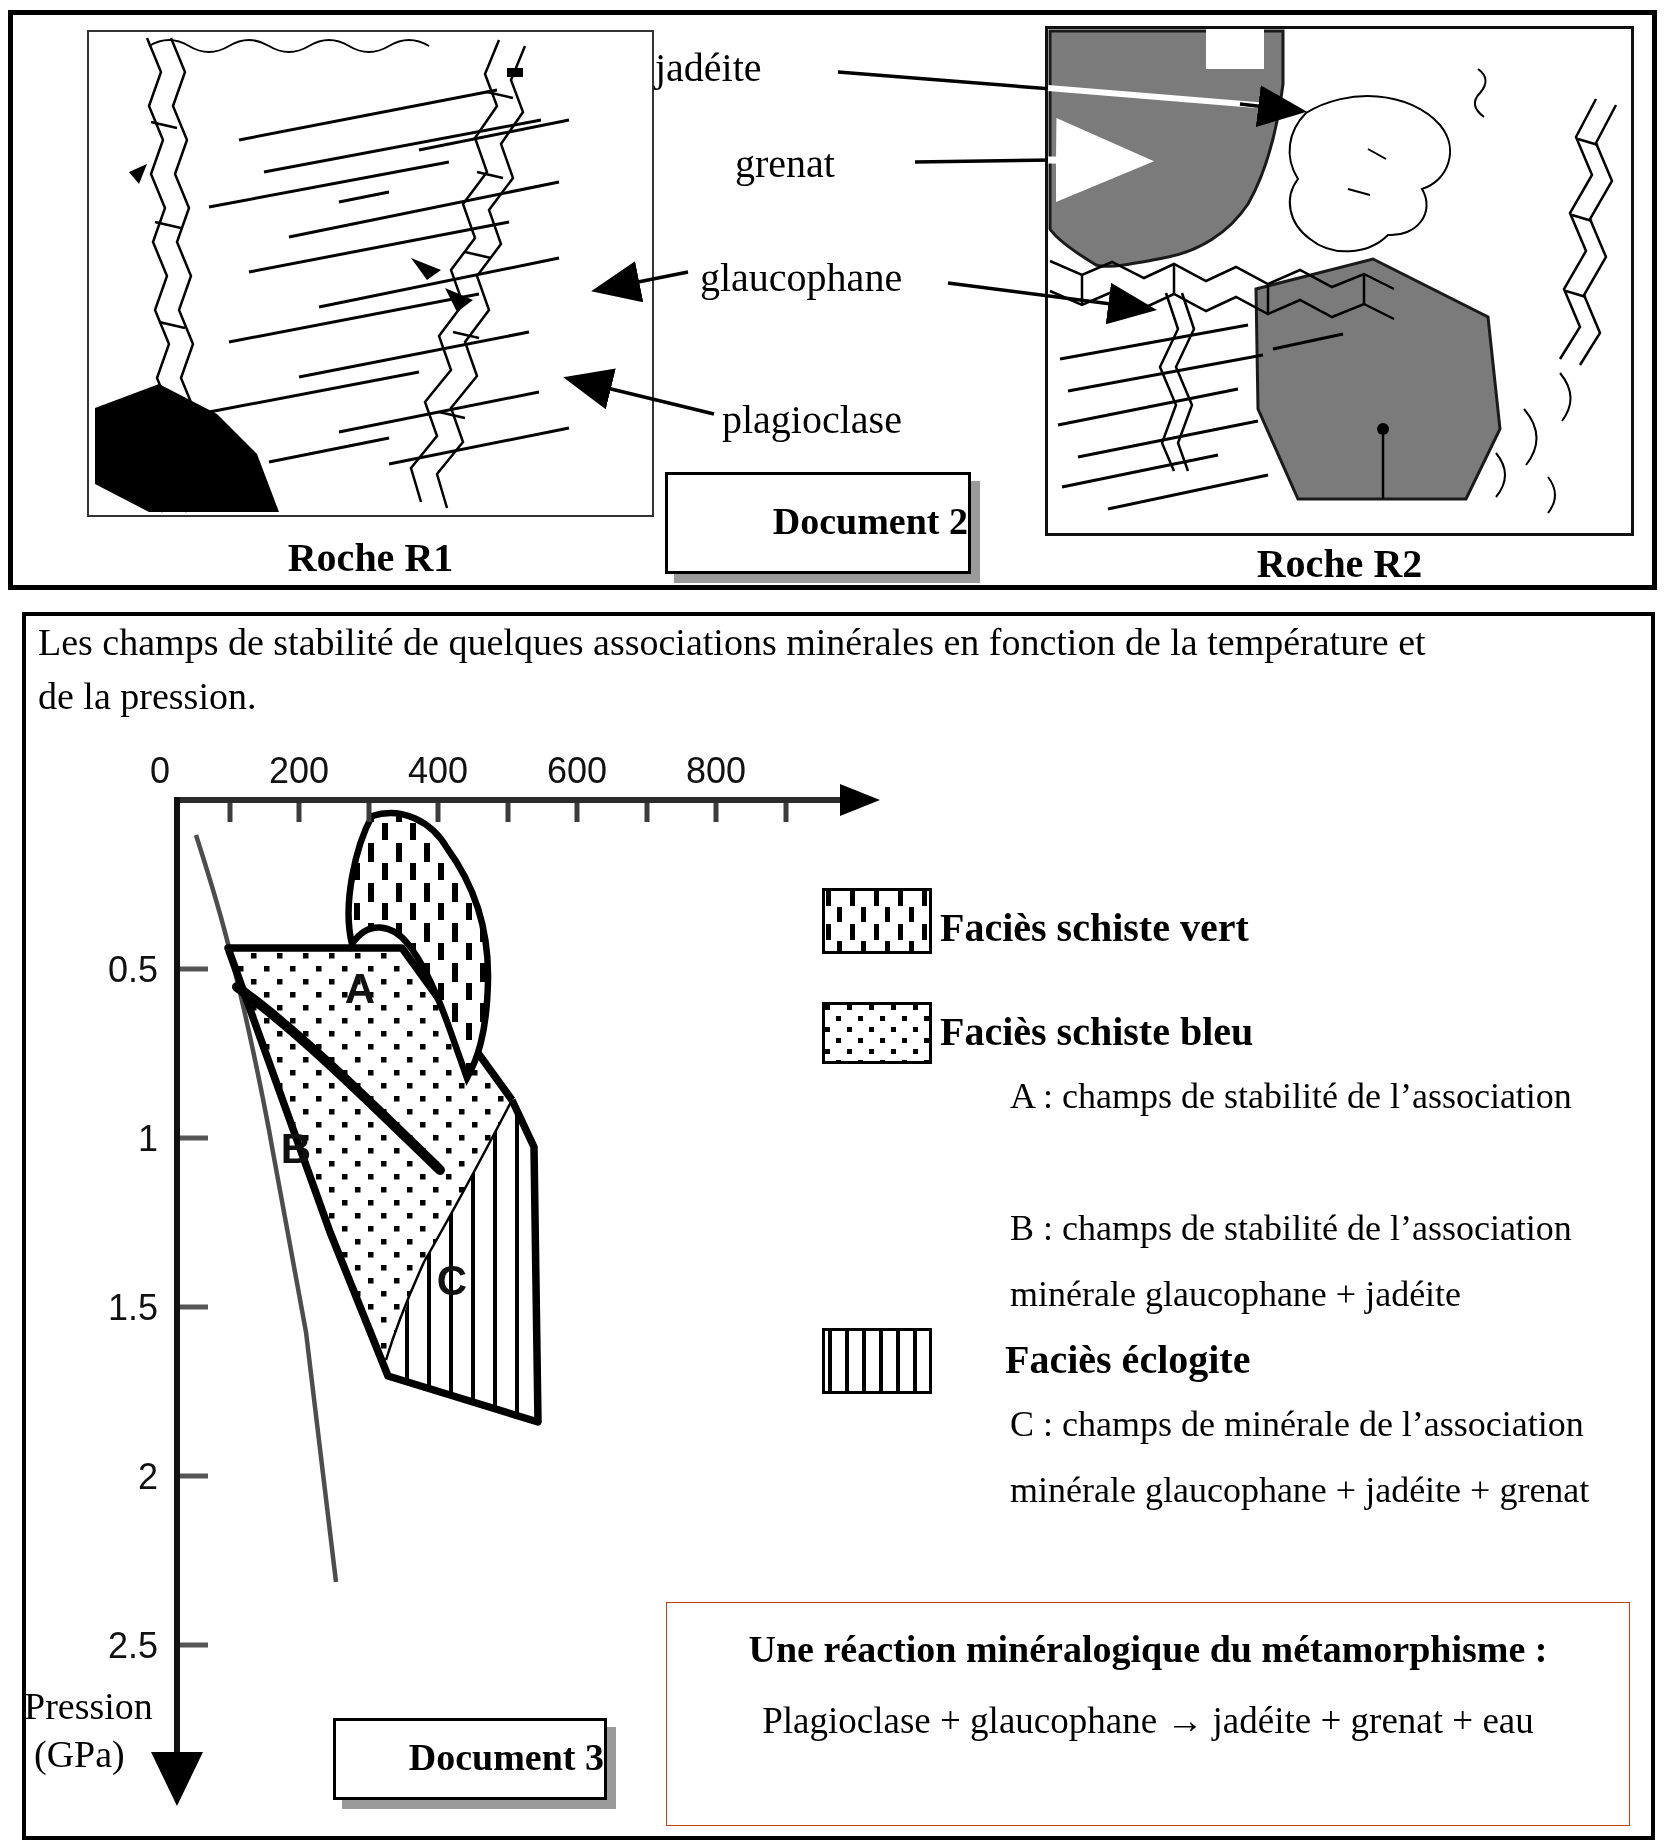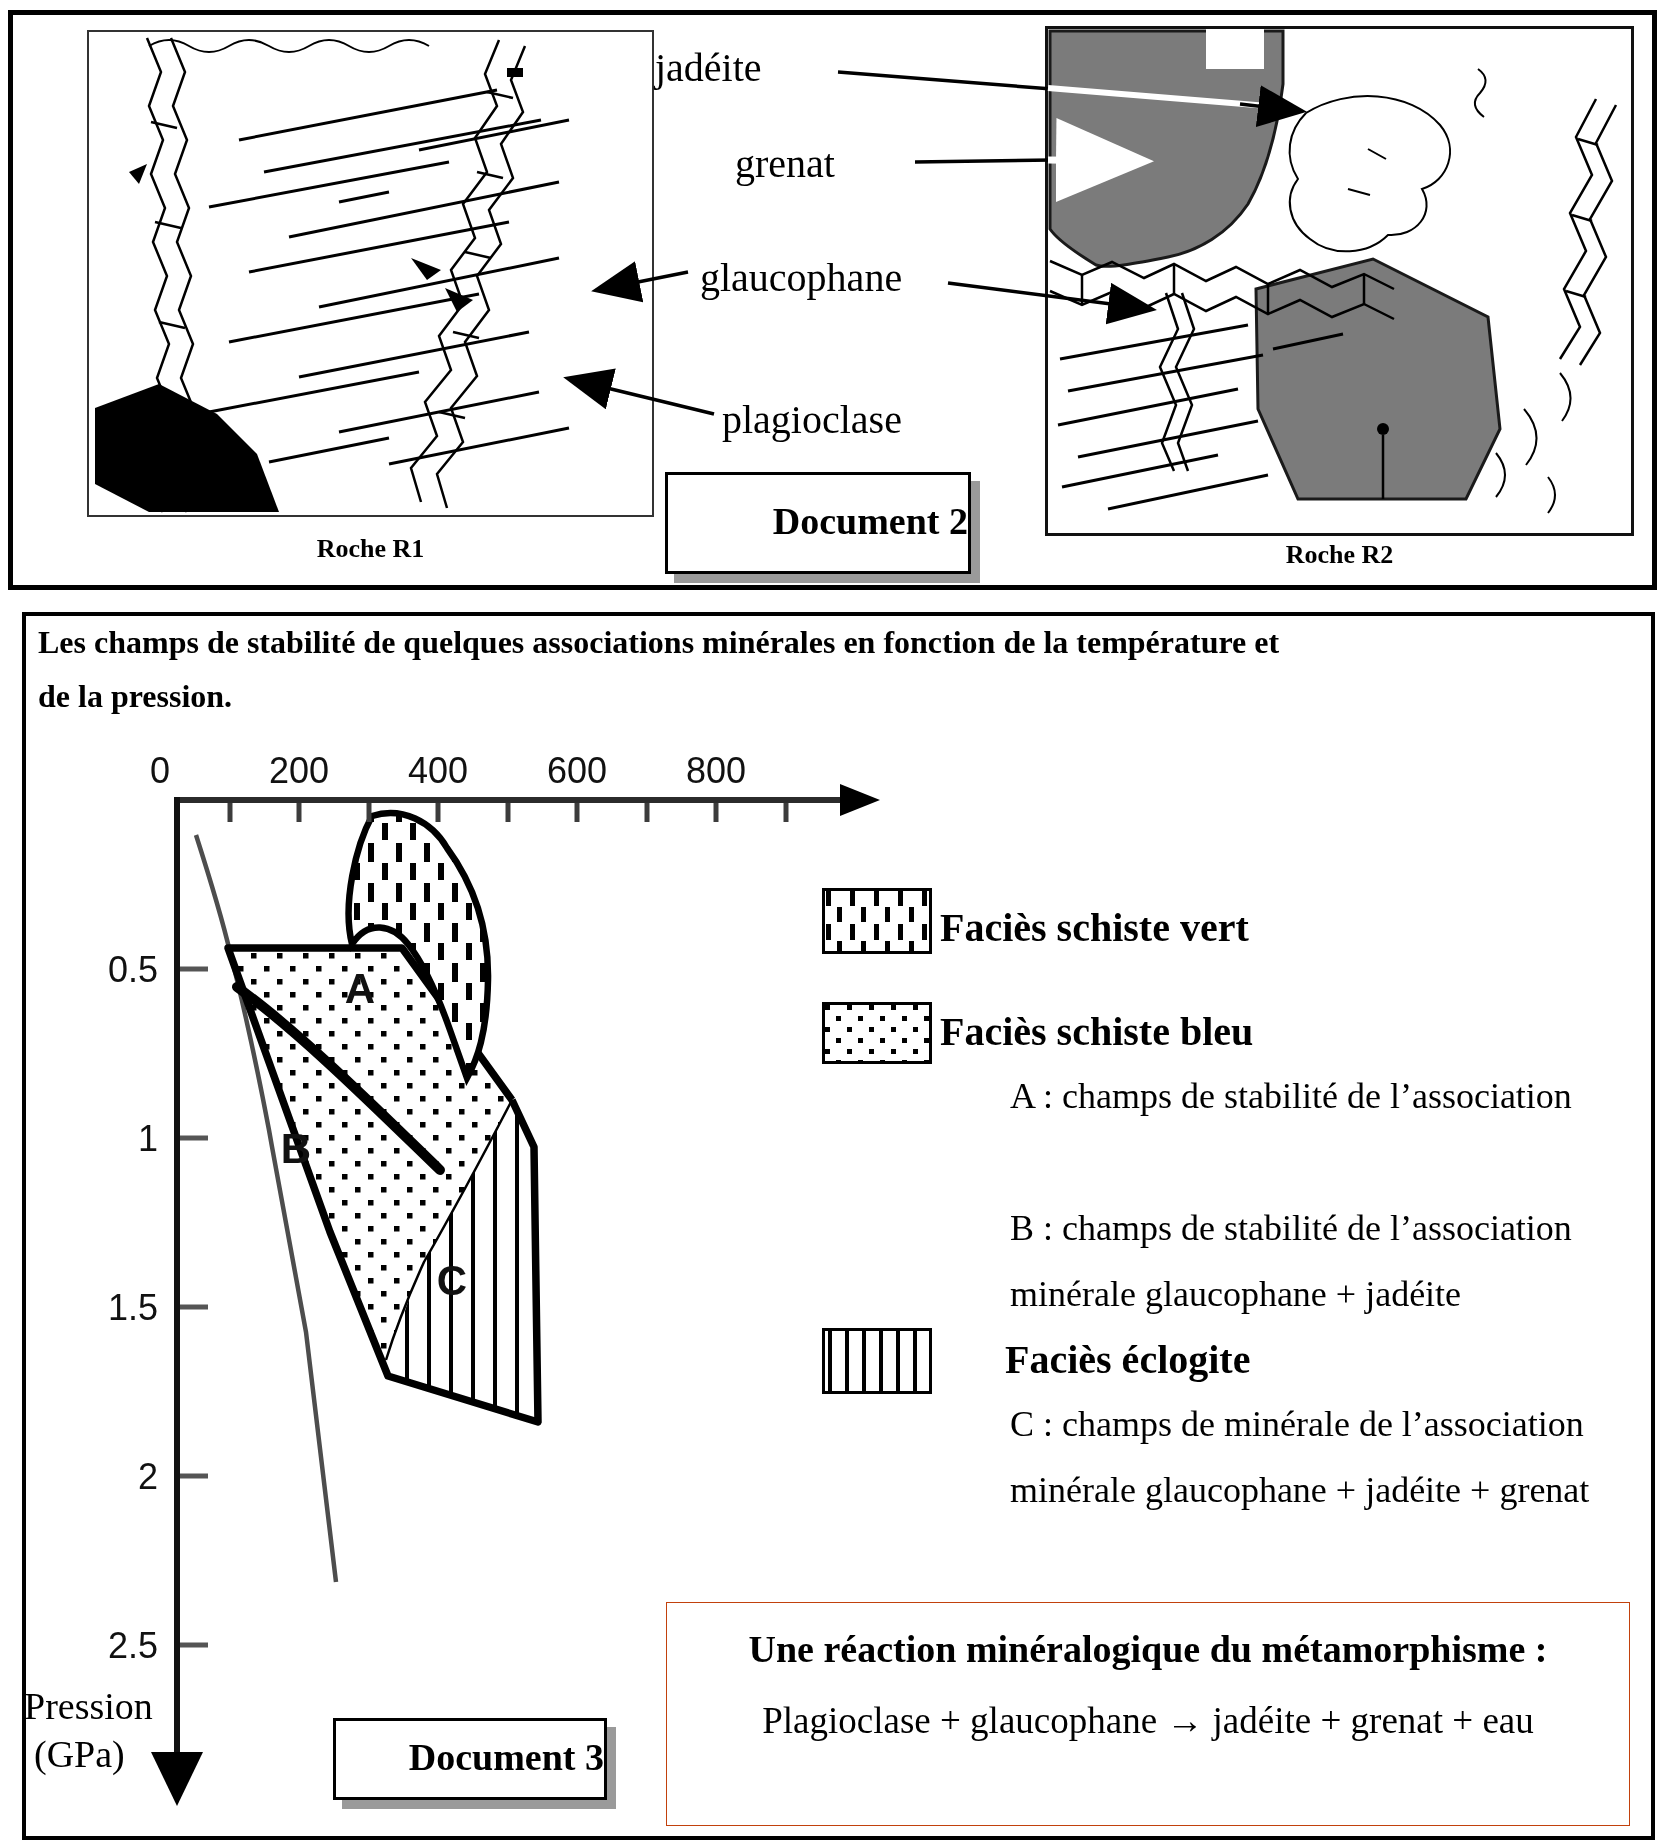--- a/index.html
+++ b/index.html
@@ -2,24 +2,24 @@
 <html><head>
 <meta charset="utf-8">
 <style>
   html,body{margin:0;padding:0;background:#fff;}
   #page{position:relative;width:1675px;height:1846px;background:#fff;overflow:hidden;
         font-family:"Liberation Serif","DejaVu Serif",serif;color:#000;}
   .box-border{position:absolute;border:5px solid #000;background:#fff;}
   .frame{position:absolute;background:#fff;}
   .lbl{position:absolute;white-space:nowrap;}
   .mineral{font-size:40px;line-height:48px;}
-  .caption{font-weight:bold;font-size:26px;text-align:center;}
+  .caption{font-weight:bold;font-size:40px;text-align:center;}
   .doc-tag{position:absolute;border:3px solid #000;background:#fff;text-align:right;
            font-weight:bold;font-size:38px;box-shadow:9px 9px 0 #9a9a9a;}
-  .heading{font-weight:bold;font-size:32px;line-height:44px;text-align:right;}
+  .heading{font-weight:normal;font-size:38px;line-height:44px;text-align:right;}
   .axis-title{font-size:38px;}
   .legend-facies{font-weight:bold;font-size:40px;}
   .legend-text{font-size:36px;}
   .swatch{position:absolute;}
   #reaction-box{position:absolute;left:666px;top:1602px;width:964px;height:224px;
                 border:1px solid #c2410c;background:#fff;box-sizing:border-box;text-align:center;}
   #reaction-title{margin-top:24px;font-weight:bold;font-size:38px;}
   #reaction-eq{margin-top:28px;font-size:37px;}
   svg{display:block;}
   .overlay{position:absolute;left:0;top:0;pointer-events:none;}

